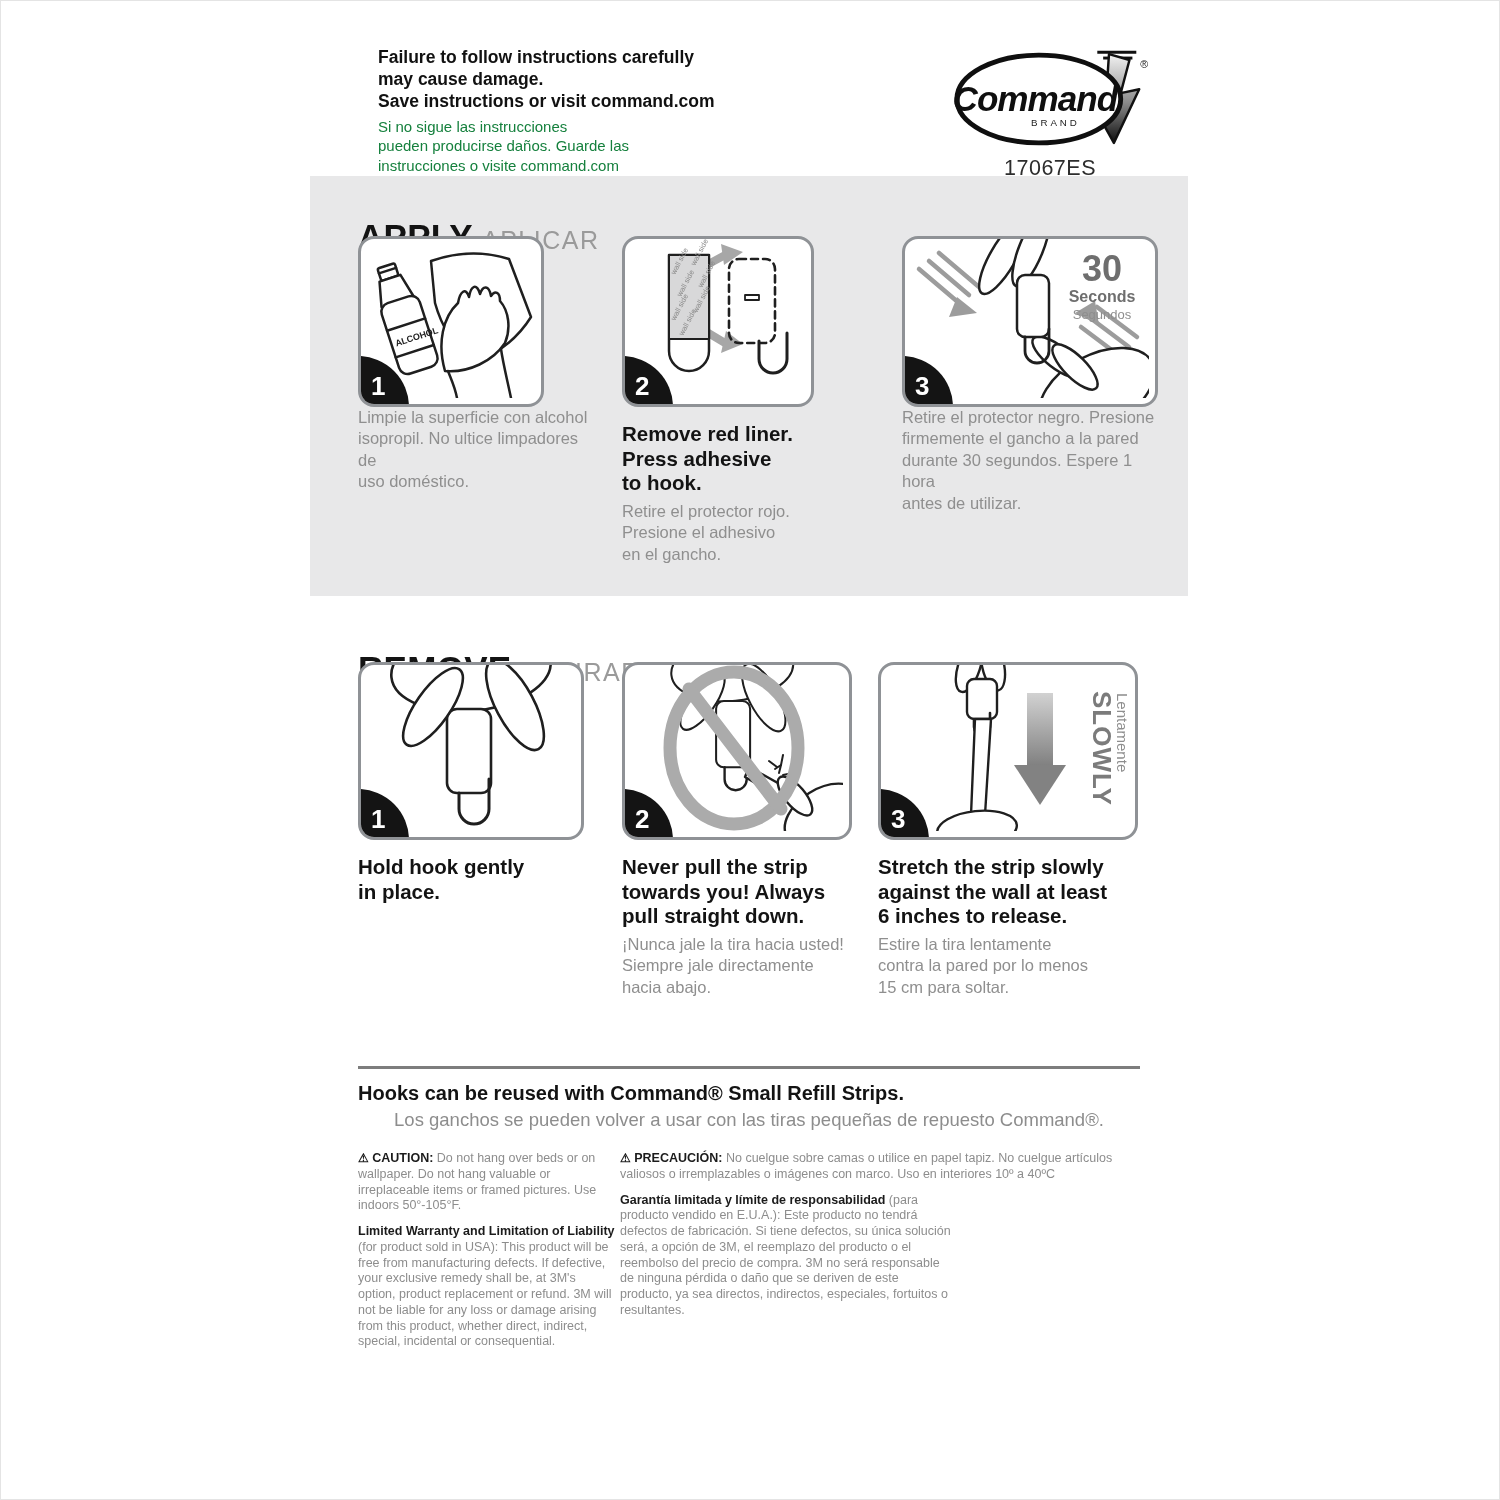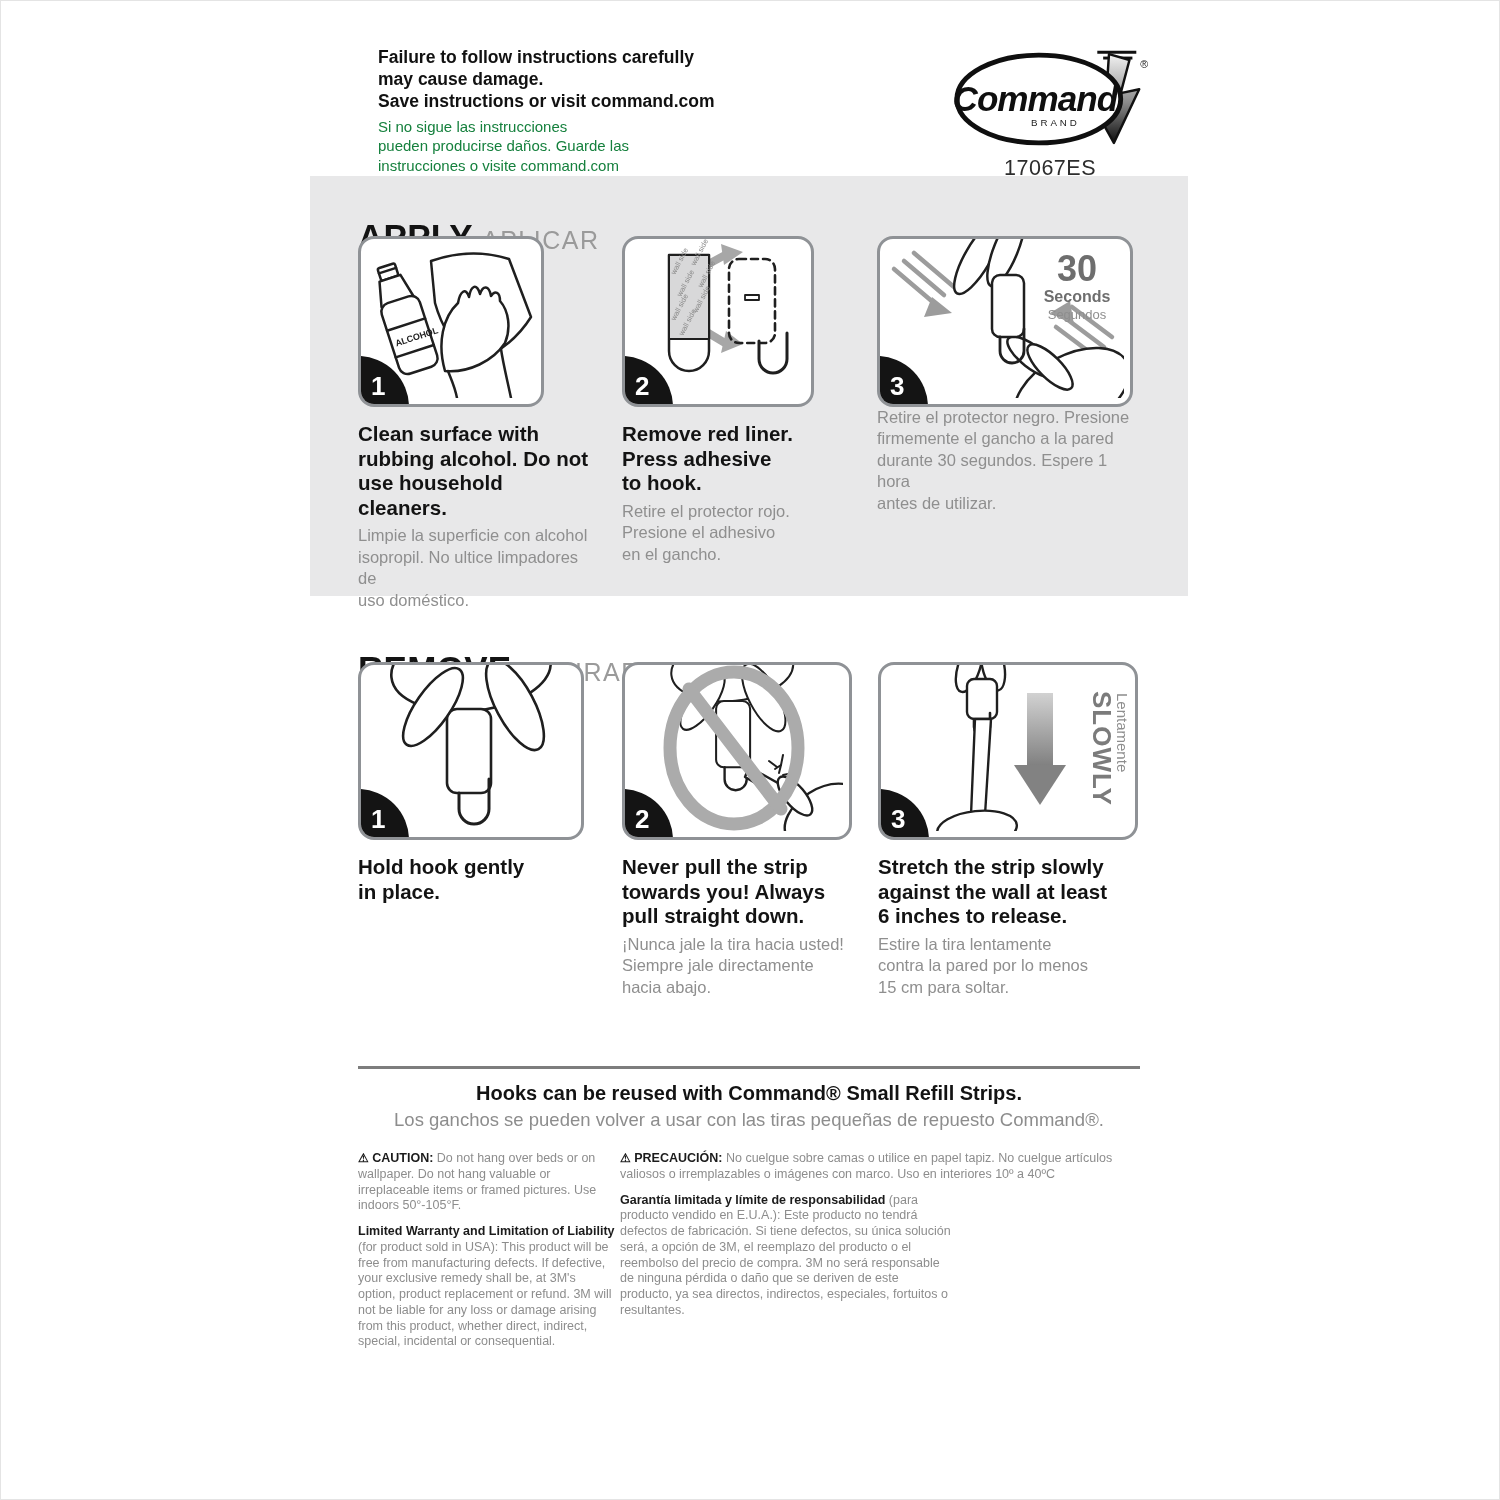--- a/index.html
+++ b/index.html
@@ -36,21 +36,21 @@
   .badge{position:absolute;left:-3px;bottom:-3px;width:54px;height:54px;background:#141414;
          border-top-right-radius:100% 100%;border-bottom-left-radius:14px;
          border-top:3px solid #fff;border-right:3px solid #fff;box-sizing:border-box;}
   .badge-num{position:absolute;left:13px;bottom:5px;color:#fff;font-size:26px;font-weight:bold;}
   .step-en{margin:15px 0 5px;font-size:20.5px;font-weight:bold;line-height:1.2;color:#131313;}
   .step-es{margin:0;font-size:16.5px;color:#8f8f8f;line-height:1.3;}
 
   
   .footer{position:absolute;left:358px;top:1066px;width:782px;}
   .rule{height:3px;background:#7d7d7d;}
-  .reuse-en{text-align:center;font-size:20px;font-weight:bold;color:#131313;margin:13px 0 0;}
+  .reuse-en{text-align:left;font-size:20px;font-weight:bold;color:#131313;margin:13px 0 0;}
   .reuse-es{text-align:center;font-size:18.5px;color:#8d8d8d;margin:4px 0 0;}
   .fineprint{position:relative;margin-top:12px;font-size:12.5px;line-height:1.26;color:#8d8d8d;}
   .fp-en{position:absolute;left:0;top:0;width:258px;}
   .fp-es{position:absolute;left:262px;top:0;width:520px;}
   .fp-para{margin:8px 0 10px;}
   .fp-bold{color:#1b1b1b;font-weight:bold;}
   .warn{color:#1b1b1b;font-weight:bold;font-size:12px;}
   .narrow{width:332px;}
 </style>
 </head>
@@ -115,23 +115,20 @@
             </g>
             <path d="M84,132 C76,104 82,78 97,64 C99,52 105,48 108,58 C110,46 116,44 119,55 C122,46 128,46 130,57 C134,51 139,53 139,62 C148,72 150,90 144,104 C132,122 108,134 84,132 Z"></path>
             <path d="M150,159 C146,140 142,124 140,110" fill="none"></path>
             <path d="M96,159 C94,148 90,140 87,132" fill="none"></path>
           </g>
         </svg>
         <span class="badge">
             <span class="badge-num">1</span>
           </span>
       </div>
-      <h3 class="step-en pre">Clean surface with
-rubbing alcohol. Do not
-use household cleaners.</h3>
       <p class="step-es pre">Limpie la superficie con alcohol
 isopropil. No ultice limpadores de
 uso doméstico.</p>
     </div>
 
     <div class="step" style="left:312px;width:238px;">
       <div class="illus" style="width:186px;height:165px;">
         <svg width="180" height="159" viewBox="0 0 180 159">
           <g stroke-linejoin="round" stroke-linecap="round">
             <path d="M78,28 L102,15" stroke="#a7a7a7" stroke-width="8" fill="none"></path>
@@ -159,21 +156,21 @@
           </span>
       </div>
       <h3 class="step-en pre">Remove red liner.
 Press adhesive
 to hook.</h3>
       <p class="step-es pre">Retire el protector rojo.
 Presione el adhesivo
 en el gancho.</p>
     </div>
 
-    <div class="step" style="left:567px;width:266px;">
+    <div class="step" style="left:592px;width:266px;">
       <div class="illus" style="width:250px;height:165px;">
         <svg width="244" height="159" viewBox="0 0 244 159">
           <g stroke-linejoin="round" stroke-linecap="round">
             <g stroke="#9c9c9c" stroke-width="4.5" fill="none">
               <line x1="14" y1="30" x2="54" y2="64"></line>
                 <line x1="24" y1="22" x2="64" y2="56"></line>
                 <line x1="34" y1="14" x2="74" y2="48"></line>
             </g>
             <polygon points="52,58 72,74 44,78" fill="#9c9c9c"></polygon>
             <g stroke="#9c9c9c" stroke-width="4.5" fill="none">

